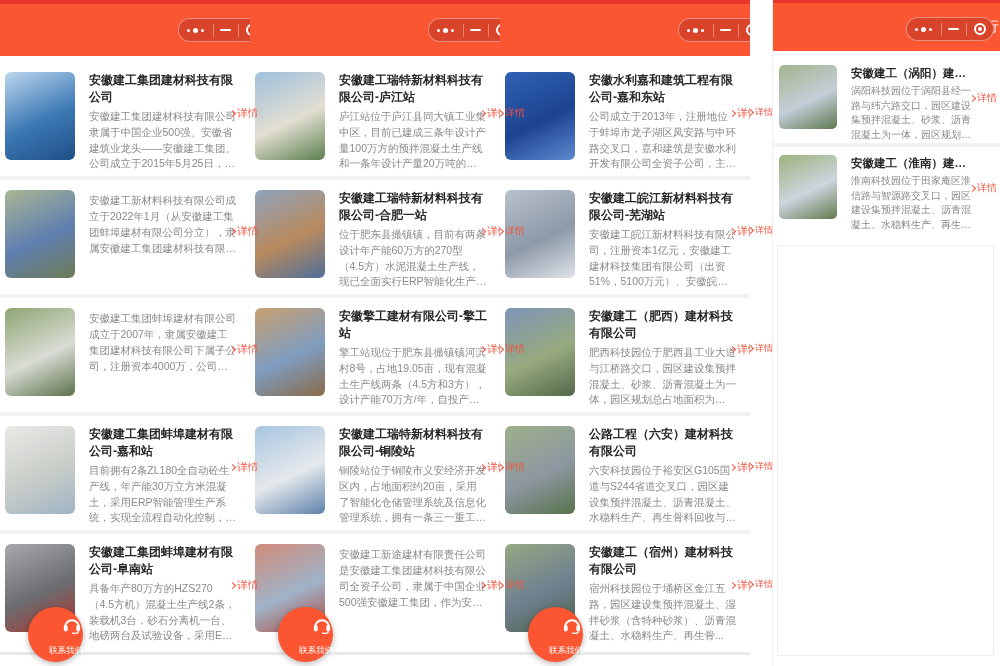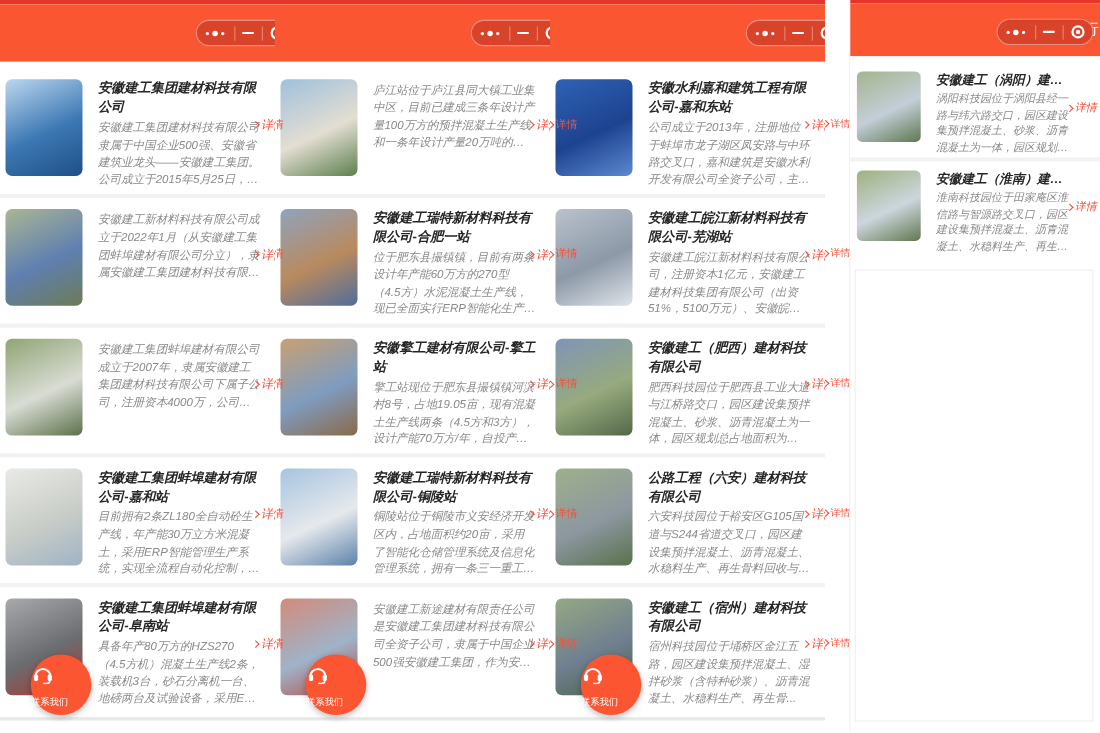--- a/index.html
+++ b/index.html
@@ -24,41 +24,41 @@
   .p4 .capsule{right:6px;}
   .cap-div{width:1px;height:13px;background:rgba(255,255,255,.35);}
   .cap-dots{display:flex;align-items:center;}
   .cap-dots i{display:inline-block;width:3px;height:3px;border-radius:50%;background:#fff;margin:0 1.5px;}
   .cap-dots i.big{width:5px;height:5px;}
   .cap-min{width:11px;height:2px;background:#fff;border-radius:1px;}
   .cap-target{width:12px;height:12px;border:2px solid #fff;border-radius:50%;position:relative;}
   .cap-target::after{content:"";position:absolute;left:50%;top:50%;width:4px;height:4px;margin:-2px 0 0 -2px;
                      background:#fff;border-radius:50%;}
 
-  .list{position:relative;margin-top:6px;font-style:italic;}
+  .list{position:relative;margin-top:6px;}
   .item{position:relative;height:114px;padding:10px 0 0 5px;background:#fff;}
   .thumb{position:absolute;left:5px;top:10px;width:70px;height:88px;border-radius:6px;}
   .body{margin-left:84px;margin-right:13px;}
   .c-title{font-size:12px;font-weight:bold;color:var(--title);line-height:1.4;
            display:-webkit-box;-webkit-line-clamp:2;-webkit-box-orient:vertical;overflow:hidden;}
   .c-desc{margin-top:3px;font-size:10.5px;color:var(--desc);line-height:1.52;
           display:-webkit-box;-webkit-line-clamp:4;-webkit-box-orient:vertical;overflow:hidden;}
   .detail{position:absolute;right:-9px;top:44px;color:var(--detail);font-size:11px;
           display:flex;align-items:center;white-space:nowrap;}
   .chev{display:inline-block;width:5px;height:5px;border-top:1.5px solid var(--detail);
         border-right:1.5px solid var(--detail);transform:rotate(45deg);margin-right:2px;}
   .sep{height:4px;background:#f2f2f2;}
   .bottomband{position:absolute;left:0;right:0;top:652px;height:3px;background:#e9e9e9;}
 
   .stray{position:absolute;left:0;margin-left:-2px;color:var(--detail);font-size:10px;
          display:flex;align-items:center;white-space:nowrap;z-index:5;}
   .p4 .stray{font-size:9px;}
 
-  .contact{position:absolute;left:28px;bottom:16px;width:55px;height:55px;border-radius:50%;
-           background:#fb5531;box-shadow:0 2px 6px rgba(0,0,0,.28);text-align:left;z-index:6;cursor:pointer;}
+  .contact{position:absolute;left:28px;bottom:4px;width:55px;height:55px;border-radius:50%;
+           background:#fb5531;box-shadow:0 2px 6px rgba(0,0,0,.28);text-align:right;z-index:6;cursor:pointer;}
   .contact svg{margin-top:8px;width:22px;height:19px;}
   .clabel{position:absolute;left:0;right:0;bottom:5px;font-size:8.5px;color:#fff;}
 
   
   .p4 .inner{position:absolute;left:22px;top:0;right:0;bottom:0;background:#fff;border-left:1px solid #f0f0f0;}
   .p4 .strip{height:3px;}
   .p4 .header{height:48px;}
   .p4 .app-title{top:15px;font-size:14px;}
   .p4 .list{margin-top:6px;}
   .p4 .item{height:86px;padding:8px 0 0 6px;}
@@ -178,20 +178,21 @@
       <span class="cap-min"></span>
       <span class="cap-div"></span>
       <span class="cap-target"></span>
     </div>
   </div>
 
     <div class="list">
   <div class="item">
     <div class="thumb" style="background: linear-gradient(155deg, rgb(159, 192, 220), rgb(227, 222, 210) 55%, rgb(92, 127, 78));"></div>
     <div class="body">
+      <div class="c-title">安徽建工瑞特新材料科技有限公司-庐江站</div>
       <div class="c-desc">庐江站位于庐江县同大镇工业集中区，目前已建成三条年设计产量100万方的预拌混凝土生产线和一条年设计产量20万吨的干粉砂浆生产线，庐江站还配备了先...</div>
     </div>
     <div class="detail">
       <span class="chev"></span>
       <span>详情</span>
     </div>
   </div>
 <div class="sep"></div>
   <div class="item">
     <div class="thumb" style="background: linear-gradient(155deg, rgb(143, 163, 189), rgb(185, 138, 94) 55%, rgb(79, 110, 154));"></div>

